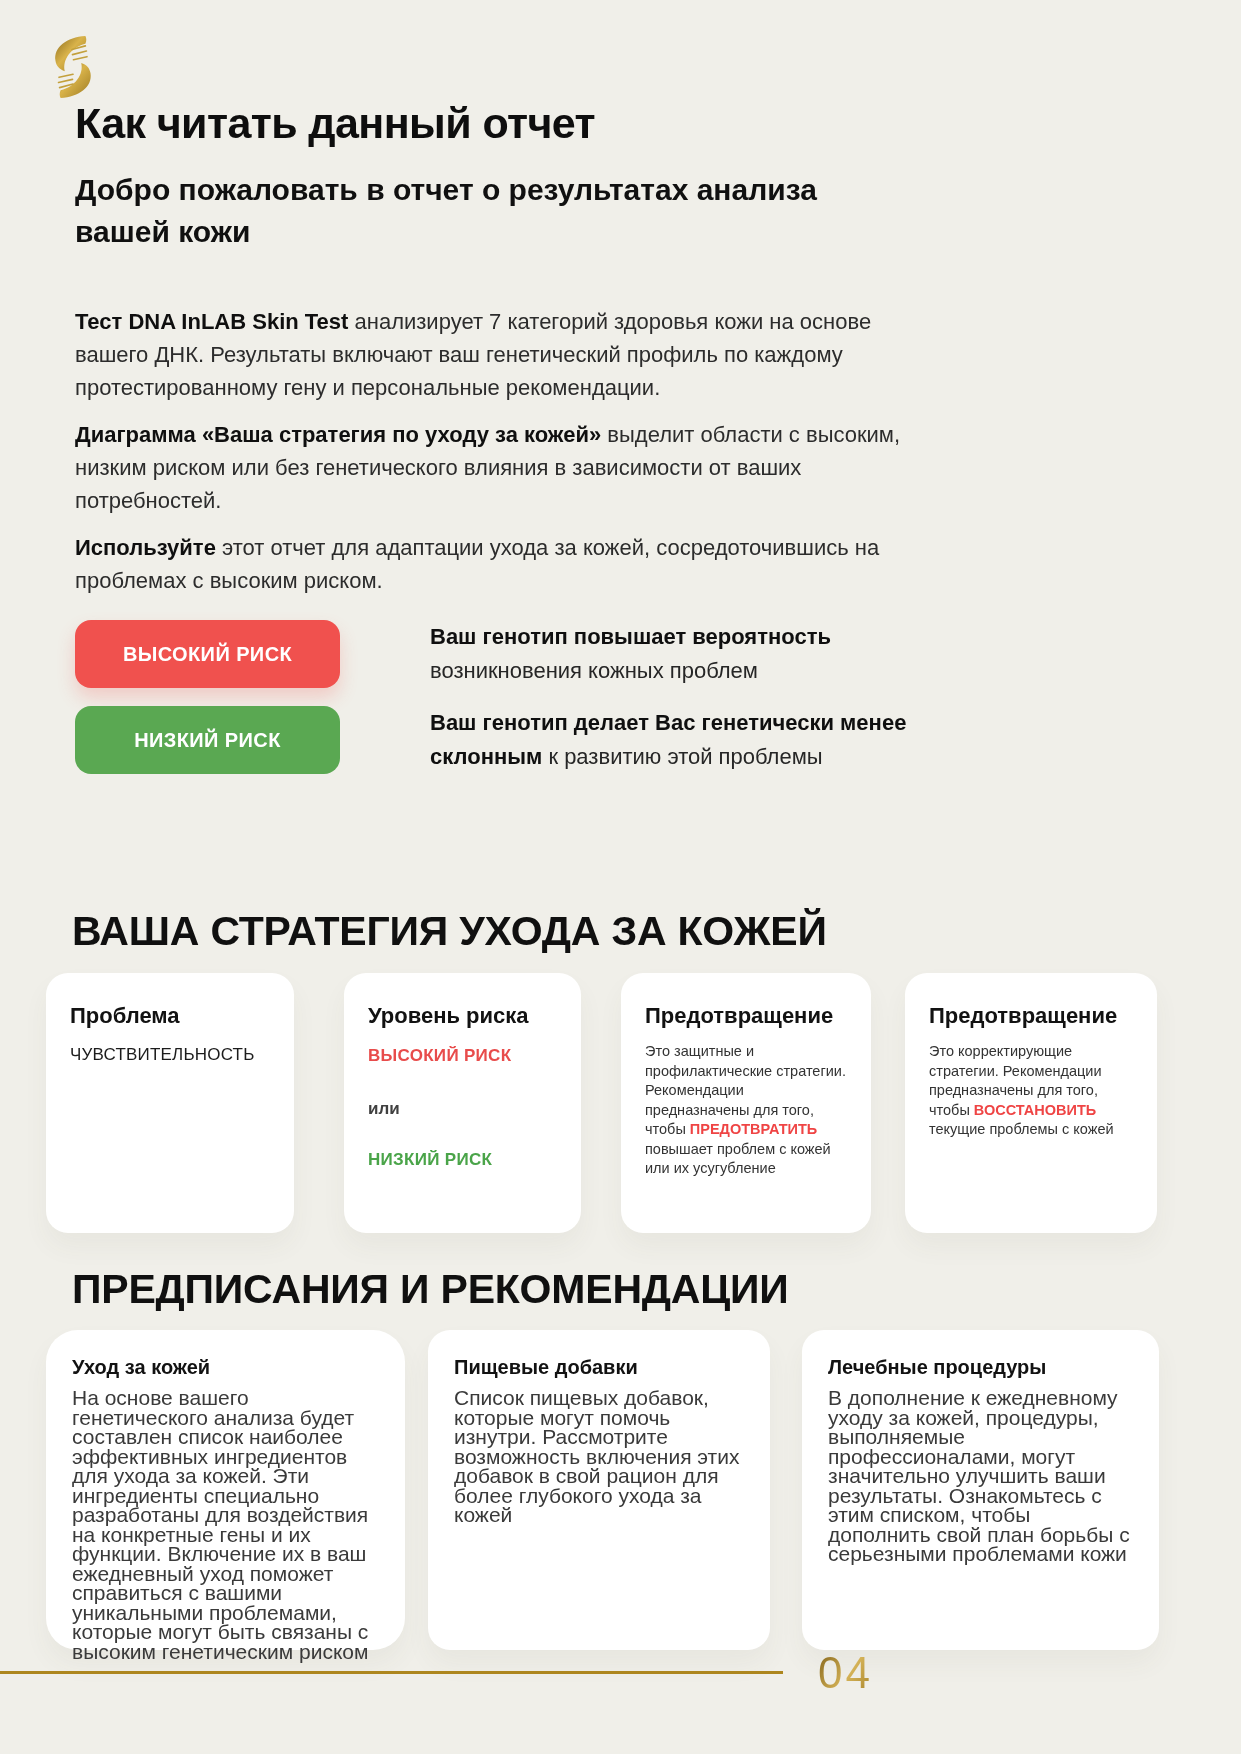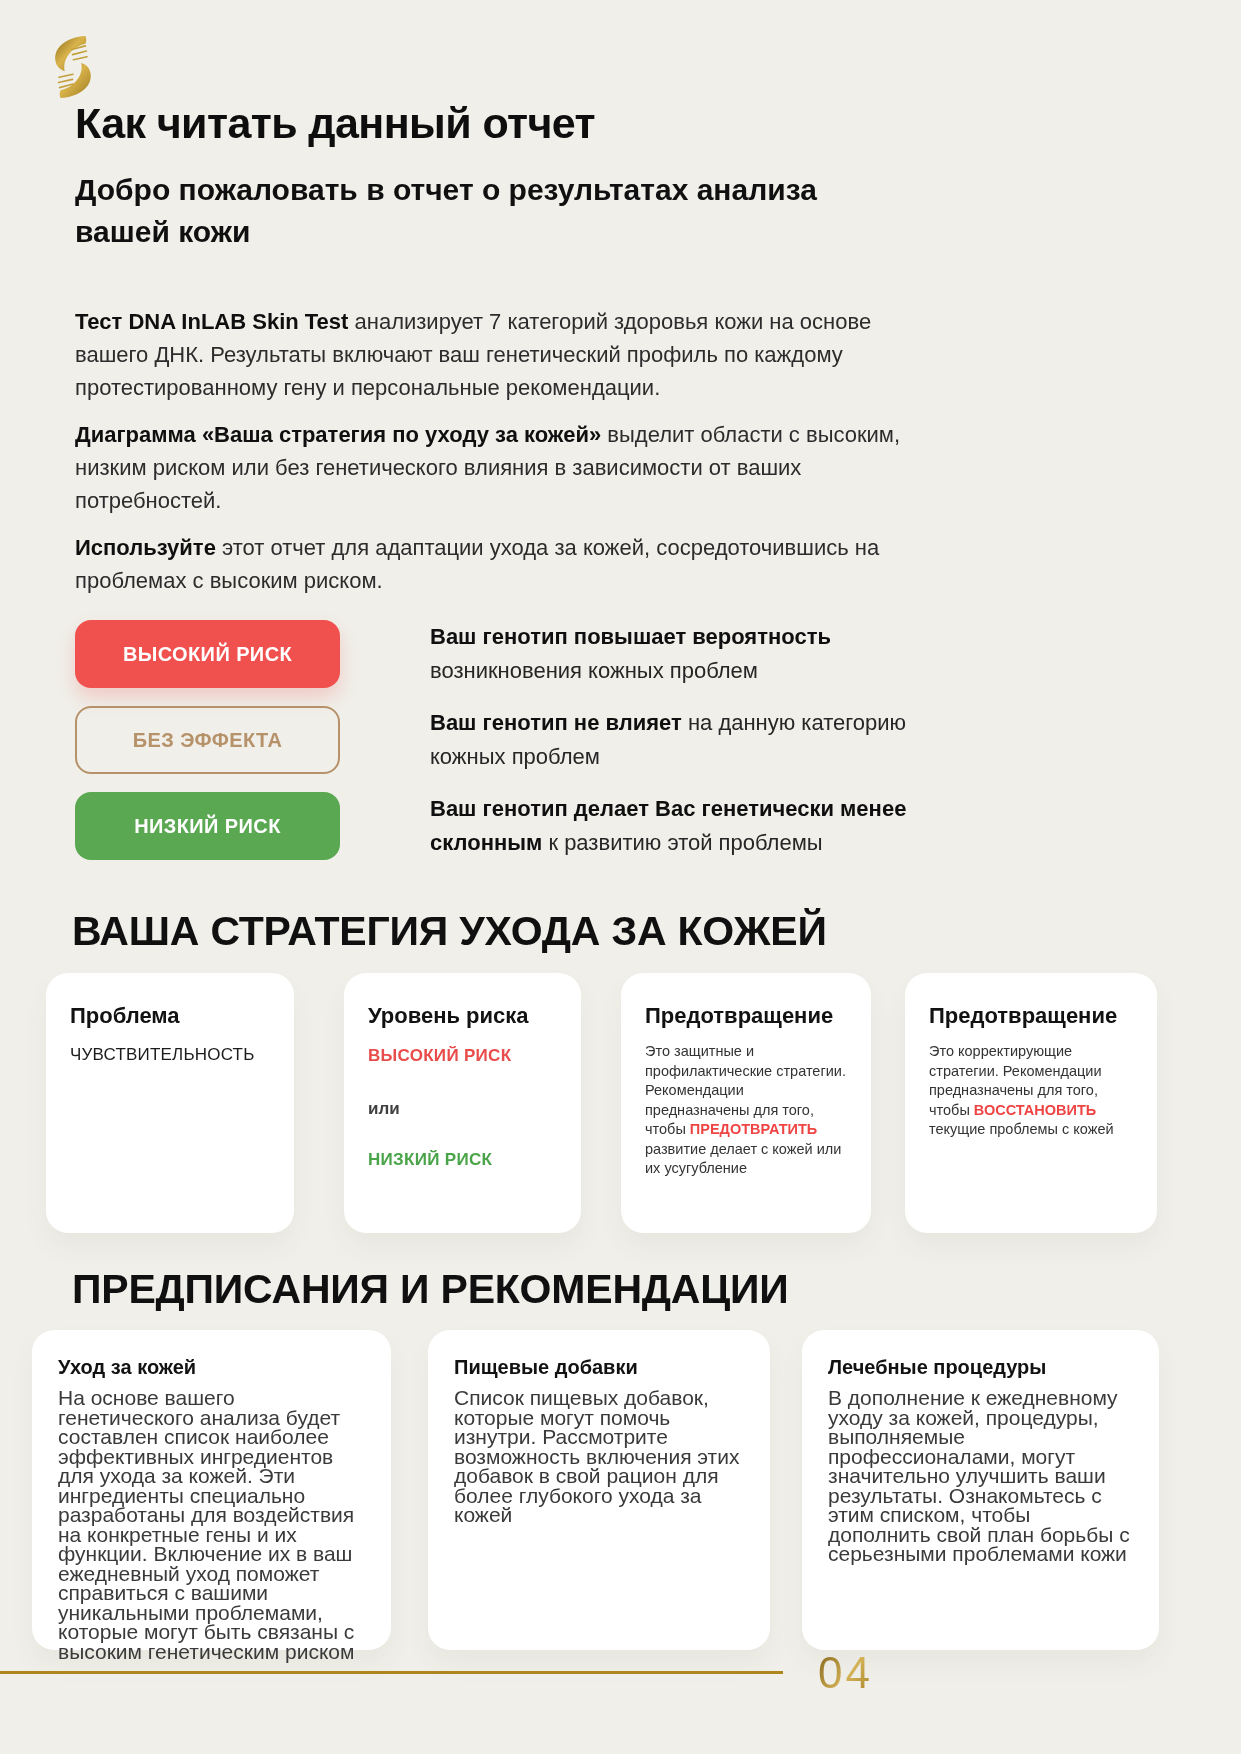--- a/index.html
+++ b/index.html
@@ -52,21 +52,21 @@
   #card-prevention{left:621px;width:250px;}
   #card-restoration{left:905px;width:252px;}
   .card h3{margin:0;font-size:22px;font-weight:800;color:#121212;}
   .card .value{margin-top:16px;font-size:17px;color:#1c1c1c;letter-spacing:0.2px;}
   .risk-high{margin-top:17px;font-size:17px;font-weight:600;color:#e84c4b;letter-spacing:0.3px;}
   .risk-or{margin-top:33px;font-size:17px;font-weight:700;color:#404040;}
   .risk-low{margin-top:31px;font-size:17px;font-weight:600;color:#4aa449;letter-spacing:0.3px;}
   .card .body{margin-top:13px;font-size:14.5px;line-height:19.5px;color:#333333;}
   .card .body b{color:#ef4444;}
   .row2{top:1330px;height:320px;padding:26px 26px 0 26px;}
-  #card-skincare{left:32px;width:359px;}
+  #card-skincare{left:46px;width:359px;border-radius:32px;}
   #card-supplements{left:428px;width:342px;}
   #card-treatments{left:802px;width:357px;}
   .row2 h3{font-size:20px;}
   .row2 .body{margin-top:9px;font-size:21px;line-height:19.5px;color:#3a3a3a;}
   
   .divider{position:absolute;left:0;top:1671px;width:783px;height:3px;background:#ad861e;}
   .page-num{
     position:absolute;left:818px;top:1648px;
     font-size:44px;font-weight:200;letter-spacing:3px;color:#b3903a;
     background:linear-gradient(125deg,#8f6f23 10%,#d4b257 55%,#a8842a 95%);
@@ -108,24 +108,20 @@
     <p><b>Диаграмма «Ваша стратегия по уходу за кожей»</b><span> выделит области с высоким, низким риском или без генетического влияния в зависимости от ваших потребностей.</span></p>
     <p><b>Используйте</b><span> этот отчет для адаптации ухода за кожей, сосредоточившись на проблемах с высоким риском.</span></p>
   </div>
 
   <div class="legend">
     <div class="legend-row">
       <div class="badge high">ВЫСОКИЙ РИСК</div>
       <div class="legend-desc"><b>Ваш генотип повышает вероятность</b><span> возникновения кожных проблем</span></div>
     </div>
     <div class="legend-row">
-      <div class="badge no-effect">БЕЗ ЭФФЕКТА</div>
-      <div class="legend-desc"><b>Ваш генотип не влияет</b><span> на данную категорию кожных проблем</span></div>
-    </div>
-    <div class="legend-row">
       <div class="badge low">НИЗКИЙ РИСК</div>
       <div class="legend-desc"><b>Ваш генотип делает Вас генетически менее склонным</b><span> к развитию этой проблемы</span></div>
     </div>
   </div>
 
   <h2 class="section-h" id="strategy-h">ВАША СТРАТЕГИЯ УХОДА ЗА КОЖЕЙ</h2>
 
   <div class="card row1" id="card-problem">
     <h3>Проблема</h3>
     <div class="value">ЧУВСТВИТЕЛЬНОСТЬ</div>
@@ -133,21 +129,21 @@
 
   <div class="card row1" id="card-risk-level">
     <h3>Уровень риска</h3>
     <div class="risk-high">ВЫСОКИЙ РИСК</div>
     <div class="risk-or">или</div>
     <div class="risk-low">НИЗКИЙ РИСК</div>
   </div>
 
   <div class="card row1" id="card-prevention">
     <h3>Предотвращение</h3>
-    <div class="body"><span>Это защитные и профилактические стратегии. Рекомендации предназначены для того, чтобы </span><b>ПРЕДОТВРАТИТЬ</b><span> развитие делает с кожей или их усугубление</span></div>
+    <div class="body"><span>Это защитные и профилактические стратегии. Рекомендации предназначены для того, чтобы </span><b>ПРЕДОТВРАТИТЬ</b><span> повышает проблем с кожей или их усугубление</span></div>
   </div>
 
   <div class="card row1" id="card-restoration">
     <h3>Предотвращение</h3>
     <div class="body"><span>Это корректирующие стратегии. Рекомендации предназначены для того, чтобы </span><b>ВОССТАНОВИТЬ</b><span> текущие проблемы с кожей</span></div>
   </div>
 
   <h2 class="section-h" id="prescriptions-h">ПРЕДПИСАНИЯ И РЕКОМЕНДАЦИИ</h2>
 
   <div class="card row2" id="card-skincare">

